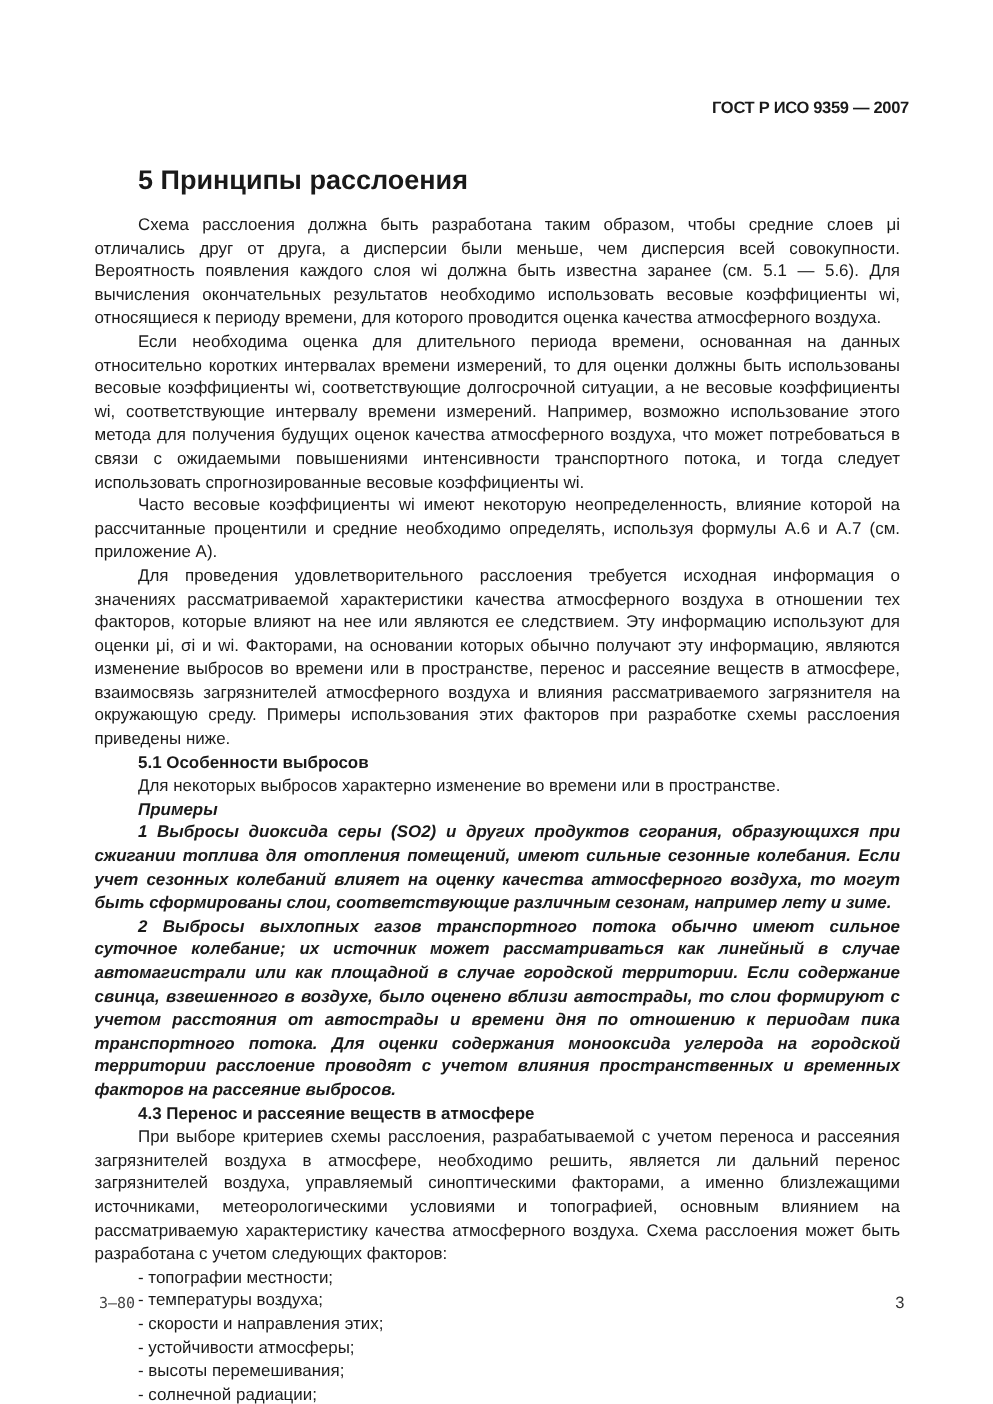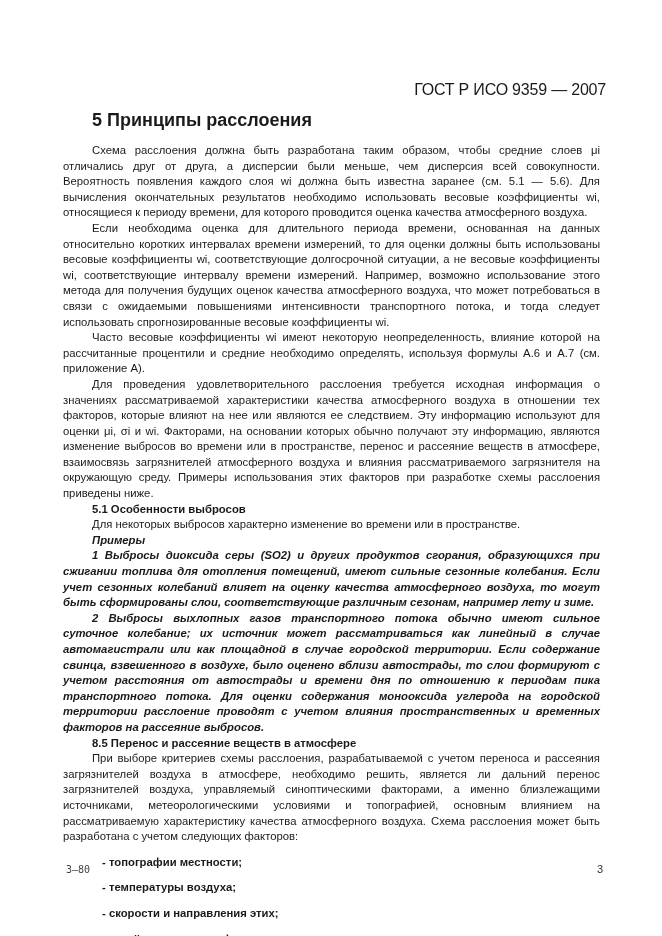--- a/index.html
+++ b/index.html
@@ -1,27 +1,27 @@
 <!DOCTYPE html>
 <html><head>
 <meta charset="utf-8">
 <style>
   html, body { margin:0; padding:0; background:#ffffff; }
   body { width:662px; height:936px; position:relative; overflow:hidden;
          font-family:"Liberation Sans", sans-serif; color:#1a1a1a; }
-  .header { position:absolute; top:81px; right:56px; font-size:16px; font-weight:normal;
+  .header { position:absolute; top:66px; right:56px; font-size:11px; font-weight:bold;
             letter-spacing:-0.2px; }
   .section-title { position:absolute; top:110px; left:92px; font-size:18px; font-weight:bold; }
   .body-text { position:absolute; top:143px; left:63px; width:537px; font-size:11.3px;
                line-height:15.6px; text-align:justify; }
   .body-text p { margin:0; text-indent:29px; }
   .body-text p.sub { font-weight:bold; }
   .body-text p.ex { font-weight:bold; font-style:italic; }
   .body-text ul { margin:0; padding:0 0 0 29px; list-style:none; }
-  .body-text ul li { margin:10px;font-weight:bold; }
+  .body-text ul li { margin:0; }
   .footer-code { position:absolute; top:864px; left:66px; font-family:"DejaVu Sans Mono", monospace;
                  font-size:10px; color:#444; }
   .page-num { position:absolute; top:863px; right:59px; font-size:11px; color:#333; }
 </style>
 </head>
 <body>
 
 <div class="header">ГОСТ Р ИСО 9359 — 2007</div>
 <div class="section-title">5 Принципы расслоения</div>
 
@@ -30,21 +30,21 @@
   <p>Если необходима оценка для длительного периода времени, основанная на данных относительно коротких интервалах времени измерений, то для оценки должны быть использованы весовые коэффициенты wi, соответствующие долгосрочной ситуации, а не весовые коэффициенты wi, соответствующие интервалу времени измерений. Например, возможно использование этого метода для получения будущих оценок качества атмосферного воздуха, что может потребоваться в связи с ожидаемыми повышениями интенсивности транспортного потока, и тогда следует использовать спрогнозированные весовые коэффициенты wi.</p>
   <p>Часто весовые коэффициенты wi имеют некоторую неопределенность, влияние которой на рассчитанные процентили и средние необходимо определять, используя формулы А.6 и А.7 (см. приложение А).</p>
   <p>Для проведения удовлетворительного расслоения требуется исходная информация о значениях рассматриваемой характеристики качества атмосферного воздуха в отношении тех факторов, которые влияют на нее или являются ее следствием. Эту информацию используют для оценки μi, σi и wi. Факторами, на основании которых обычно получают эту информацию, являются изменение выбросов во времени или в пространстве, перенос и рассеяние веществ в атмосфере, взаимосвязь загрязнителей атмосферного воздуха и влияния рассматриваемого загрязнителя на окружающую среду. Примеры использования этих факторов при разработке схемы расслоения приведены ниже.</p>
 
   <p class="sub">5.1 Особенности выбросов</p>
   <p>Для некоторых выбросов характерно изменение во времени или в пространстве.</p>
   <p class="ex">Примеры</p>
   <p class="ex">1 Выбросы диоксида серы (SO2) и других продуктов сгорания, образующихся при сжигании топлива для отопления помещений, имеют сильные сезонные колебания. Если учет сезонных колебаний влияет на оценку качества атмосферного воздуха, то могут быть сформированы слои, соответствующие различным сезонам, например лету и зиме.</p>
   <p class="ex">2 Выбросы выхлопных газов транспортного потока обычно имеют сильное суточное колебание; их источник может рассматриваться как линейный в случае автомагистрали или как площадной в случае городской территории. Если содержание свинца, взвешенного в воздухе, было оценено вблизи автострады, то слои формируют с учетом расстояния от автострады и времени дня по отношению к периодам пика транспортного потока. Для оценки содержания монооксида углерода на городской территории расслоение проводят с учетом влияния пространственных и временных факторов на рассеяние выбросов.</p>
 
-  <p class="sub">8.5 Перенос и рассеяние веществ в атмосфере</p>
+  <p class="sub">4.3 Перенос и рассеяние веществ в атмосфере</p>
   <p>При выборе критериев схемы расслоения, разрабатываемой с учетом переноса и рассеяния загрязнителей воздуха в атмосфере, необходимо решить, является ли дальний перенос загрязнителей воздуха, управляемый синоптическими факторами, а именно близлежащими источниками, метеорологическими условиями и топографией, основным влиянием на рассматриваемую характеристику качества атмосферного воздуха. Схема расслоения может быть разработана с учетом следующих факторов:</p>
   <ul>
     <li>- топографии местности;</li>
     <li>- температуры воздуха;</li>
     <li>- скорости и направления этих;</li>
     <li>- устойчивости атмосферы;</li>
     <li>- высоты перемешивания;</li>
     <li>- солнечной радиации;</li>
 
   </ul>

